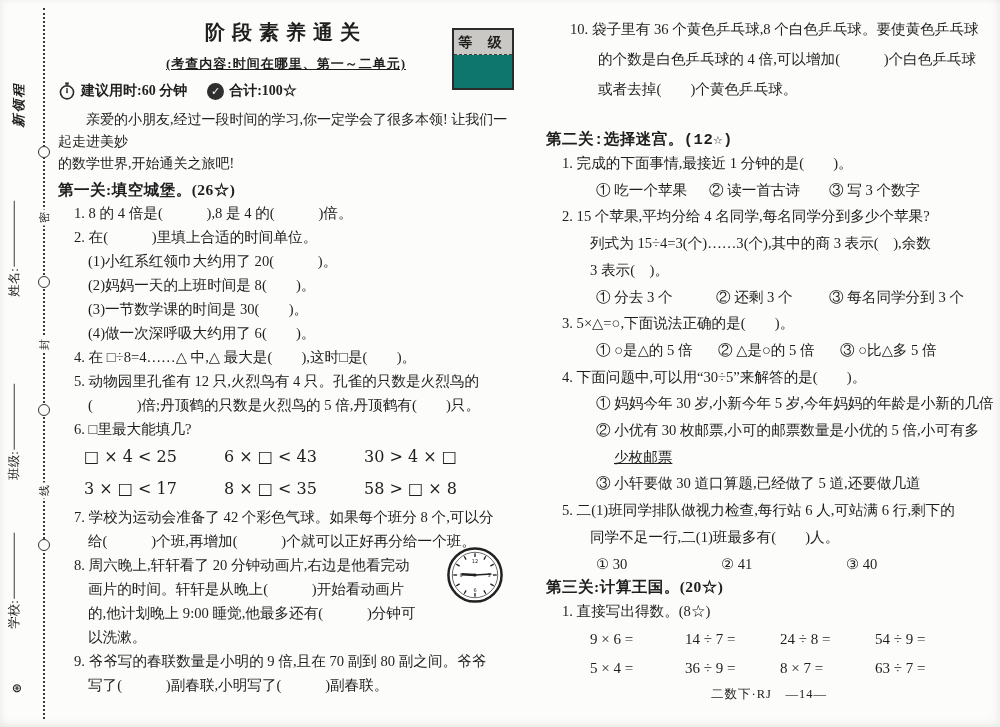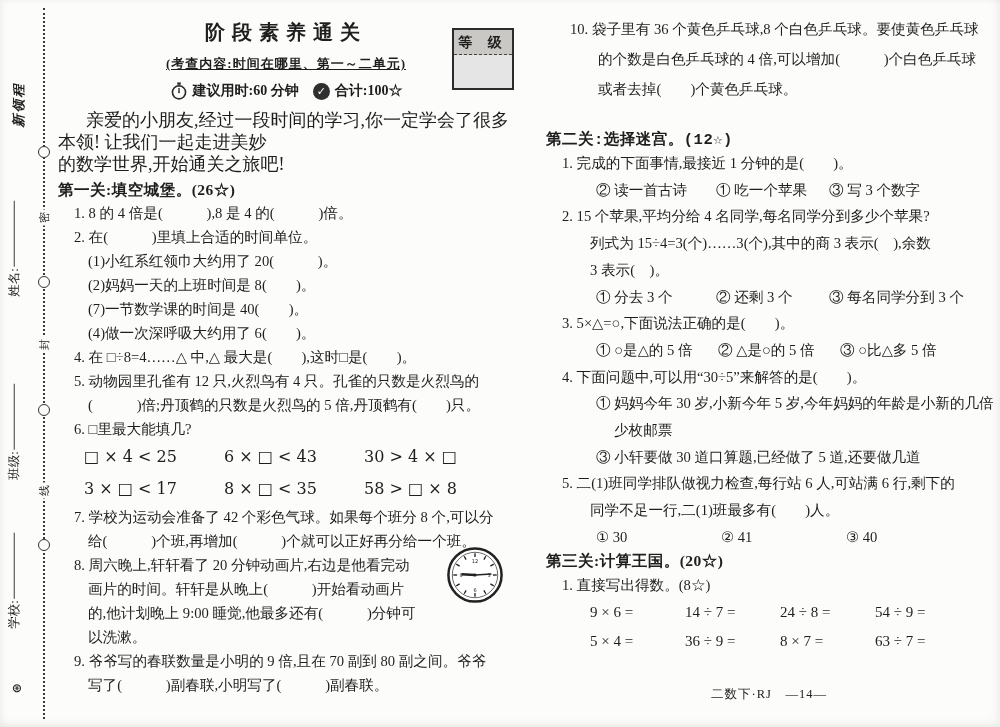--- a/index.html
+++ b/index.html
@@ -23,48 +23,48 @@
   .ring { position:absolute; left:38px; width:12px; height:12px; border:1.4px solid #333; border-radius:50%; background:#fcfcfa; }
   .stamp { position:absolute; left:12px; font-size:13px; transform:rotate(-90deg); }
 
   
   .page { position:absolute; font-size:14.6px; }
   .page-left  { left:58px;  top:12px; width:456px; }
   .page-right { left:546px; top:14px; width:446px; }
 
   .title { text-align:center; font-size:20px; font-weight:bold; letter-spacing:7px; height:40px; line-height:40px; }
   .subtitle { text-align:center; font-weight:bold; font-size:13px; height:24px; line-height:24px; letter-spacing:1px;text-decoration:underline; }
-  .meta-row { display:flex; justify-content:center; align-items:center; gap:14px; height:30px; font-weight:bold; font-size:14px; }
+  .meta-row { display:flex; align-items:center; gap:20px; height:30px; font-weight:bold; font-size:14px; }
   .meta-item { display:flex; align-items:center; gap:5px; }
   .check-badge { display:inline-flex; width:17px; height:17px; border-radius:50%; background:#2f2f2f; color:#fff; font-size:11px; align-items:center; justify-content:center; font-family:"DejaVu Sans",sans-serif; }
-  .intro { font-size:18px; line-height:22px; margin-top:3px; }
+  .intro { font-size:14px; line-height:22px; margin-top:3px; }
   .intro .first { text-indent:28px; }
 
   .sec { font-weight:bold; font-size:15.5px; letter-spacing:.5px; }
   .page-left .sec { margin-top:5px; }
   .ln  { line-height:24px; white-space:nowrap; }
   .lnr { line-height:26.7px; white-space:nowrap; }
   .n   { padding-left:16px; }   
   .c   { padding-left:30px; }   
   .n10 { padding-left:24px; }
   .c10 { padding-left:52px; }
   .cr  { padding-left:44px; }
-  .cr2 { padding-left:68px; }
+  .cr2 { padding-left:68px;text-decoration:underline; }
   .opt { padding-left:50px; display:flex; }
   .opt span { display:inline-block; }
   .q10 { line-height:30px; }
   .sec2gap { margin-top:25px;font-family:Liberation Mono, monospace; }
 
   .q6row { display:flex; padding-left:26px; height:32px; line-height:32px; font-size:16px; font-family:"DejaVu Serif",serif; }
   .q6row span { width:140px; }
 
   .calc { display:flex; padding-left:44px; line-height:29px; font-size:15px; }
   .calc span { width:95px; }
 
-  .grade-box { position:absolute; left:394px; top:16px; width:62px; height:62px; border:2px solid #2b2b2b; background:#e5e5e5; }
+  .grade-box { position:absolute; left:394px; top:16px; width:62px; height:62px; border:2px solid #2b2b2b; background:#0f766e; }
   .grade-box .gb-head { height:25px; background:#c9c8c4; border-bottom:1.5px dashed #444; text-align:center; font-weight:bold; font-size:14px; line-height:25px; letter-spacing:6px; }
 
   .clock { position:absolute; left:388px; top:534px; }
   .footer { position:absolute; width:100%; text-align:center; font-size:12.5px; letter-spacing:1px; }
   .f13 { top:667px; }
   .f14 { top:672px; }
 </style>
 </head>
 <body>
 
@@ -128,21 +128,21 @@
     <div class="intro">
       <div class="first">亲爱的小朋友,经过一段时间的学习,你一定学会了很多本领! 让我们一起走进美妙</div>
       <div>的数学世界,开始通关之旅吧!</div>
     </div>
 
     <div class="sec">第一关:填空城堡。(26☆)</div>
     <div class="ln n">1. 8 的 4 倍是(　　　),8 是 4 的(　　　)倍。</div>
     <div class="ln n">2. 在(　　　)里填上合适的时间单位。</div>
     <div class="ln c">(1)小红系红领巾大约用了 20(　　　)。</div>
     <div class="ln c">(2)妈妈一天的上班时间是 8(　　)。</div>
-    <div class="ln c">(7)一节数学课的时间是 40(　　)。</div>
+    <div class="ln c">(3)一节数学课的时间是 30(　　)。</div>
     <div class="ln c">(4)做一次深呼吸大约用了 6(　　)。</div>
     <div class="ln n">4. 在 □÷8=4……△ 中,△ 最大是(　　),这时□是(　　)。</div>
     <div class="ln n">5. 动物园里孔雀有 12 只,火烈鸟有 4 只。孔雀的只数是火烈鸟的</div>
     <div class="ln c">(　　　)倍;丹顶鹤的只数是火烈鸟的 5 倍,丹顶鹤有(　　)只。</div>
     <div class="ln n">6. □里最大能填几?</div>
     <div class="q6row">
       <span>□ × 4 &lt; 25</span>
       <span>6 × □ &lt; 43</span>
       <span>30 &gt; 4 × □</span>
     </div>
@@ -191,40 +191,41 @@
   </section>
 
   <section class="page page-right">
     <div class="lnr q10 n10">10. 袋子里有 36 个黄色乒乓球,8 个白色乒乓球。要使黄色乒乓球</div>
     <div class="lnr q10 c10">的个数是白色乒乓球的 4 倍,可以增加(　　　)个白色乒乓球</div>
     <div class="lnr q10 c10">或者去掉(　　)个黄色乒乓球。</div>
 
     <div class="sec sec2gap">第二关:选择迷宫。(12☆)</div>
     <div class="lnr n">1. 完成的下面事情,最接近 1 分钟的是(　　)。</div>
     <div class="lnr opt">
+      <span style="width:113px">① 吃一个苹果</span>
       <span style="width:120px">② 读一首古诗</span>
-      <span style="width:113px">① 吃一个苹果</span>
       <span>③ 写 3 个数字</span>
     </div>
     <div class="lnr n">2. 15 个苹果,平均分给 4 名同学,每名同学分到多少个苹果?</div>
     <div class="lnr cr">列式为 15÷4=3(个)……3(个),其中的商 3 表示(　),余数</div>
     <div class="lnr cr">3 表示(　)。</div>
     <div class="lnr opt">
       <span style="width:120px">① 分去 3 个</span>
       <span style="width:113px">② 还剩 3 个</span>
       <span>③ 每名同学分到 3 个</span>
     </div>
     <div class="lnr n">3. 5×△=○,下面说法正确的是(　　)。</div>
     <div class="lnr opt">
       <span style="width:122px">① ○是△的 5 倍</span>
       <span style="width:122px">② △是○的 5 倍</span>
       <span>③ ○比△多 5 倍</span>
     </div>
     <div class="lnr n">4. 下面问题中,可以用“30÷5”来解答的是(　　)。</div>
     <div class="lnr opt">① 妈妈今年 30 岁,小新今年 5 岁,今年妈妈的年龄是小新的几倍</div>
+    <div class="lnr opt">② 小优有 30 枚邮票,小可的邮票数量是小优的 5 倍,小可有多</div>
     <div class="lnr cr2">少枚邮票</div>
     <div class="lnr opt">③ 小轩要做 30 道口算题,已经做了 5 道,还要做几道</div>
     <div class="lnr n">5. 二(1)班同学排队做视力检查,每行站 6 人,可站满 6 行,剩下的</div>
     <div class="lnr cr">同学不足一行,二(1)班最多有(　　)人。</div>
     <div class="lnr opt">
       <span style="width:125px">① 30</span>
       <span style="width:125px">② 41</span>
       <span>③ 40</span>
     </div>
 

